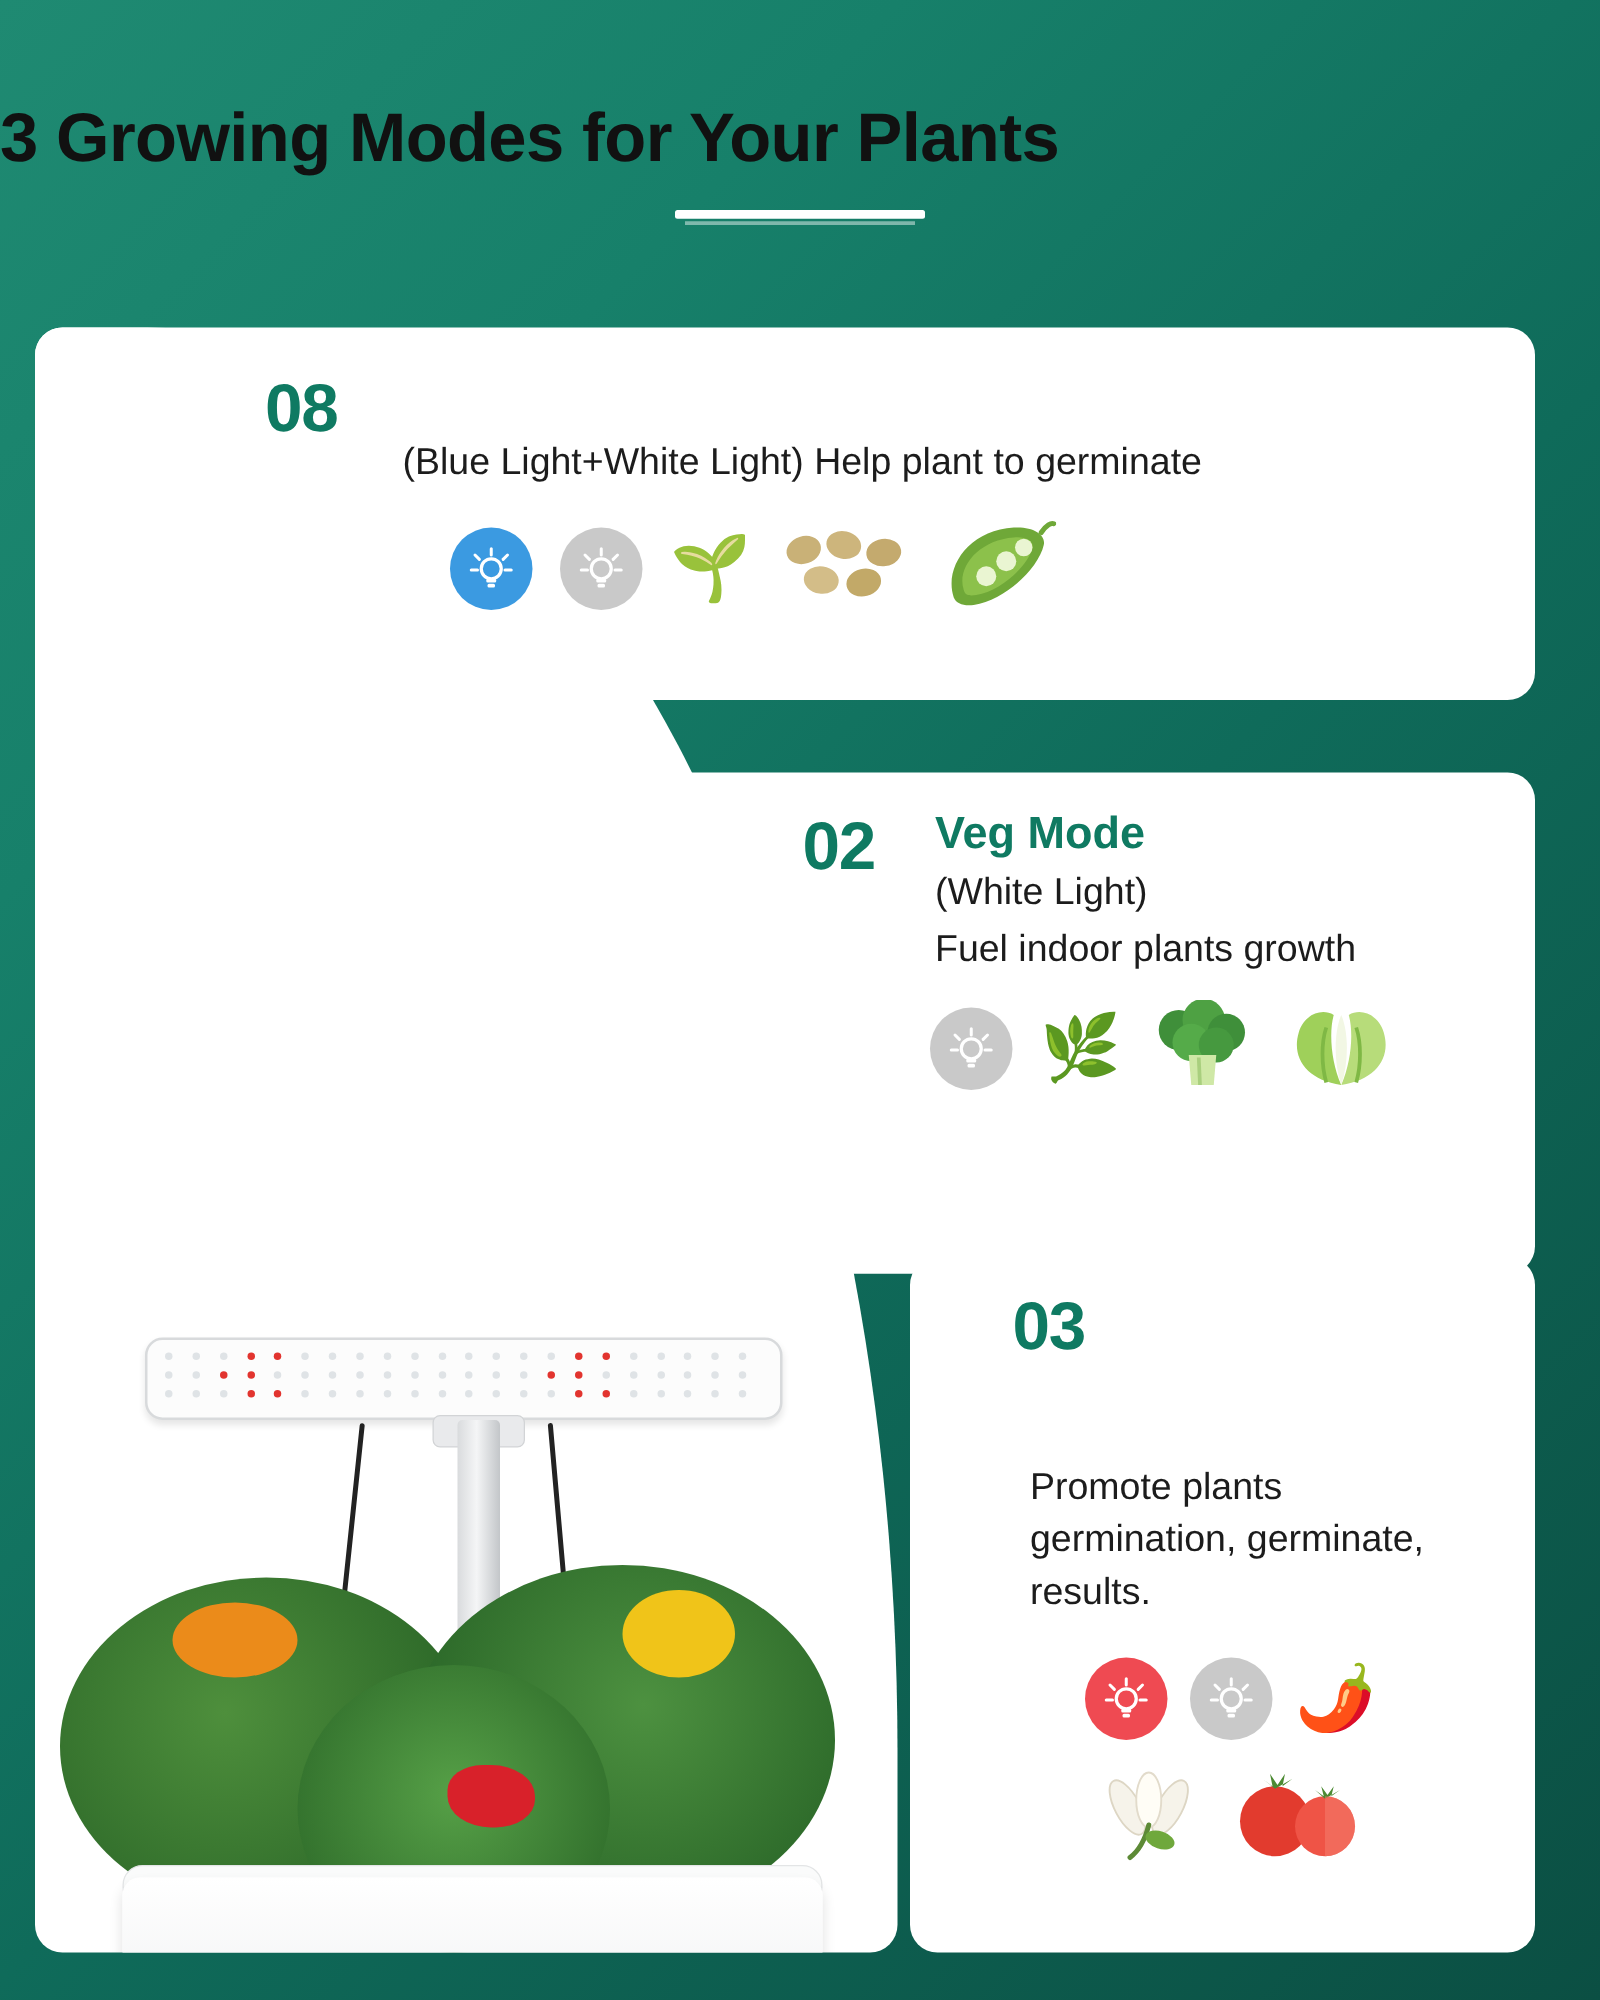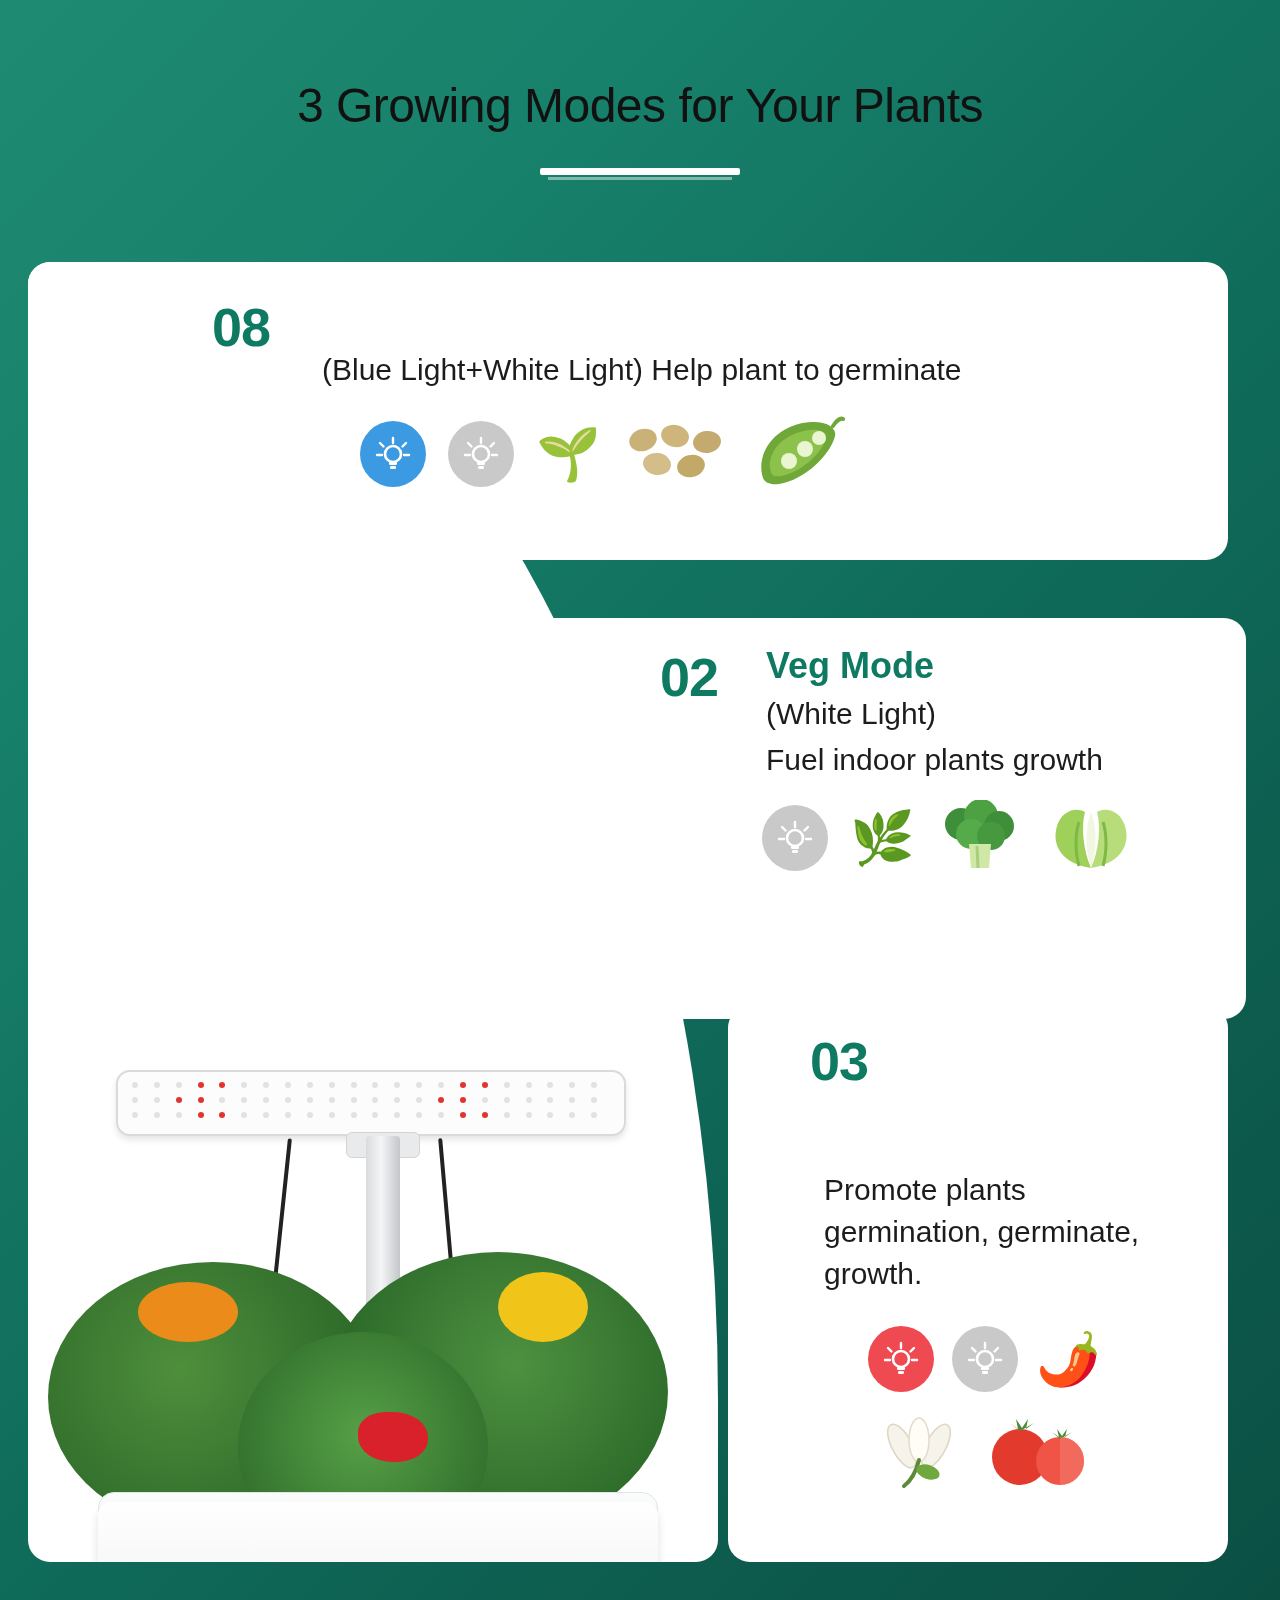--- a/index.html
+++ b/index.html
@@ -11,23 +11,22 @@
   #page {
     position: relative;
     width: 1280px; height: 1600px;
     background: linear-gradient(135deg, #1f8a72 0%, #17806a 25%, #0f6b5a 55%, #0b4f43 100%);
     overflow: hidden;
   }
   
   .title {
     position: absolute;
     top: 78px; left: 0; width: 100%;
-    text-align: center;
-    font-size: 48px;
-    font-weight: normal;
+    font-size: 55px;
+    font-weight: bold;
     color: #111111;
     letter-spacing: -0.5px;
   }
   .title-rule {
     position: absolute;
     top: 168px; left: 50%;
     transform: translateX(-50%);
     width: 200px; height: 7px;
     background: #ffffff;
     border-radius: 2px;
@@ -58,21 +57,21 @@
     width: 700px; height: 720px;
   }
 
   
   .card {
     position: absolute;
     background: #ffffff;
     border-radius: 22px;
   }
   .card-1 { left: 28px;  top: 262px; width: 1200px; height: 298px; background: transparent; }
-  .card-2 { left: 470px; top: 618px; width: 776px; height: 401px; }
+  .card-2 { left: 452px; top: 618px; width: 776px; height: 401px; }
   .card-3 { left: 728px; top: 1006px; width: 500px; height: 556px; }
 
   .card-inner { position: relative; width: 100%; height: 100%; }
 
   .num {
     position: absolute;
     font-size: 54px;
     font-weight: bold;
     color: #0f7a62;
     letter-spacing: -1px;
@@ -392,21 +391,21 @@
         </span>
       </div>
     </div>
   </div>
 
   <div class="card card-3">
     <div class="card-inner">
       <div class="num c3-num">03</div>
       <div class="mode-desc" style="left:96px; top:166px;">Promote plants</div>
       <div class="mode-desc" style="left:96px; top:208px;">germination, germinate,</div>
-      <div class="mode-desc" style="left:96px; top:250px;">growth.</div>
+      <div class="mode-desc" style="left:96px; top:250px;">results.</div>
 
       <div class="c3-icons">
         <span class="bulb red">
           <svg width="40" height="40" viewBox="0 0 40 40">
             <g stroke="#ffffff" stroke-width="2.4" stroke-linecap="round" fill="none">
               <line x1="20" y1="4" x2="20" y2="9"></line>
                 <line x1="7" y1="9" x2="10.5" y2="12.5"></line>
               <line x1="33" y1="9" x2="29.5" y2="12.5"></line>
                 <line x1="4" y1="21" x2="9" y2="21"></line>
               <line x1="36" y1="21" x2="31" y2="21"></line>

